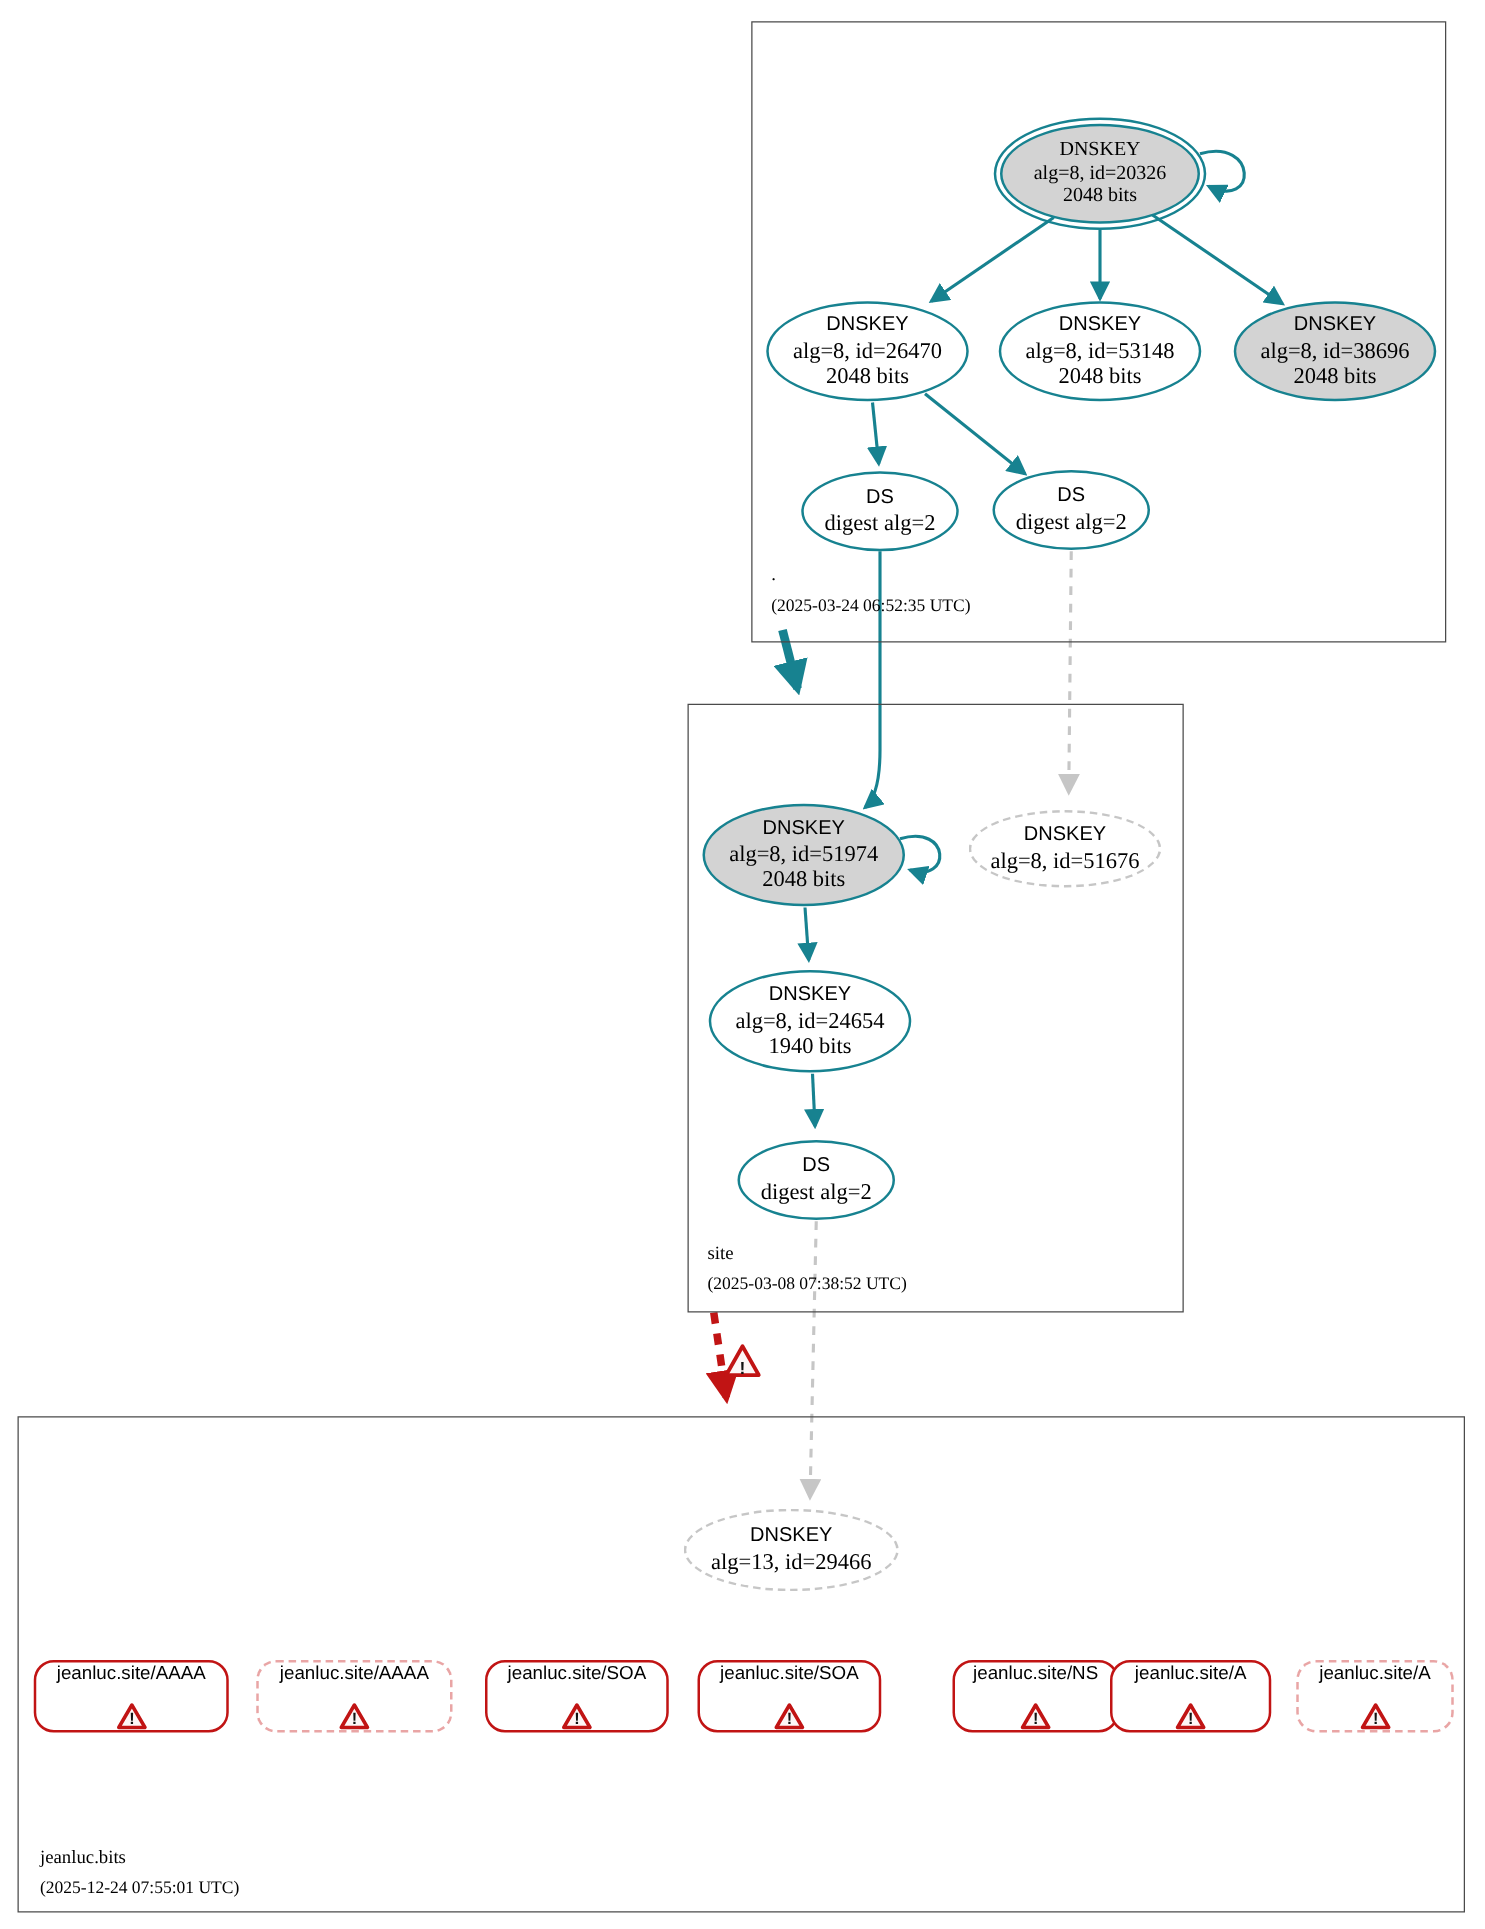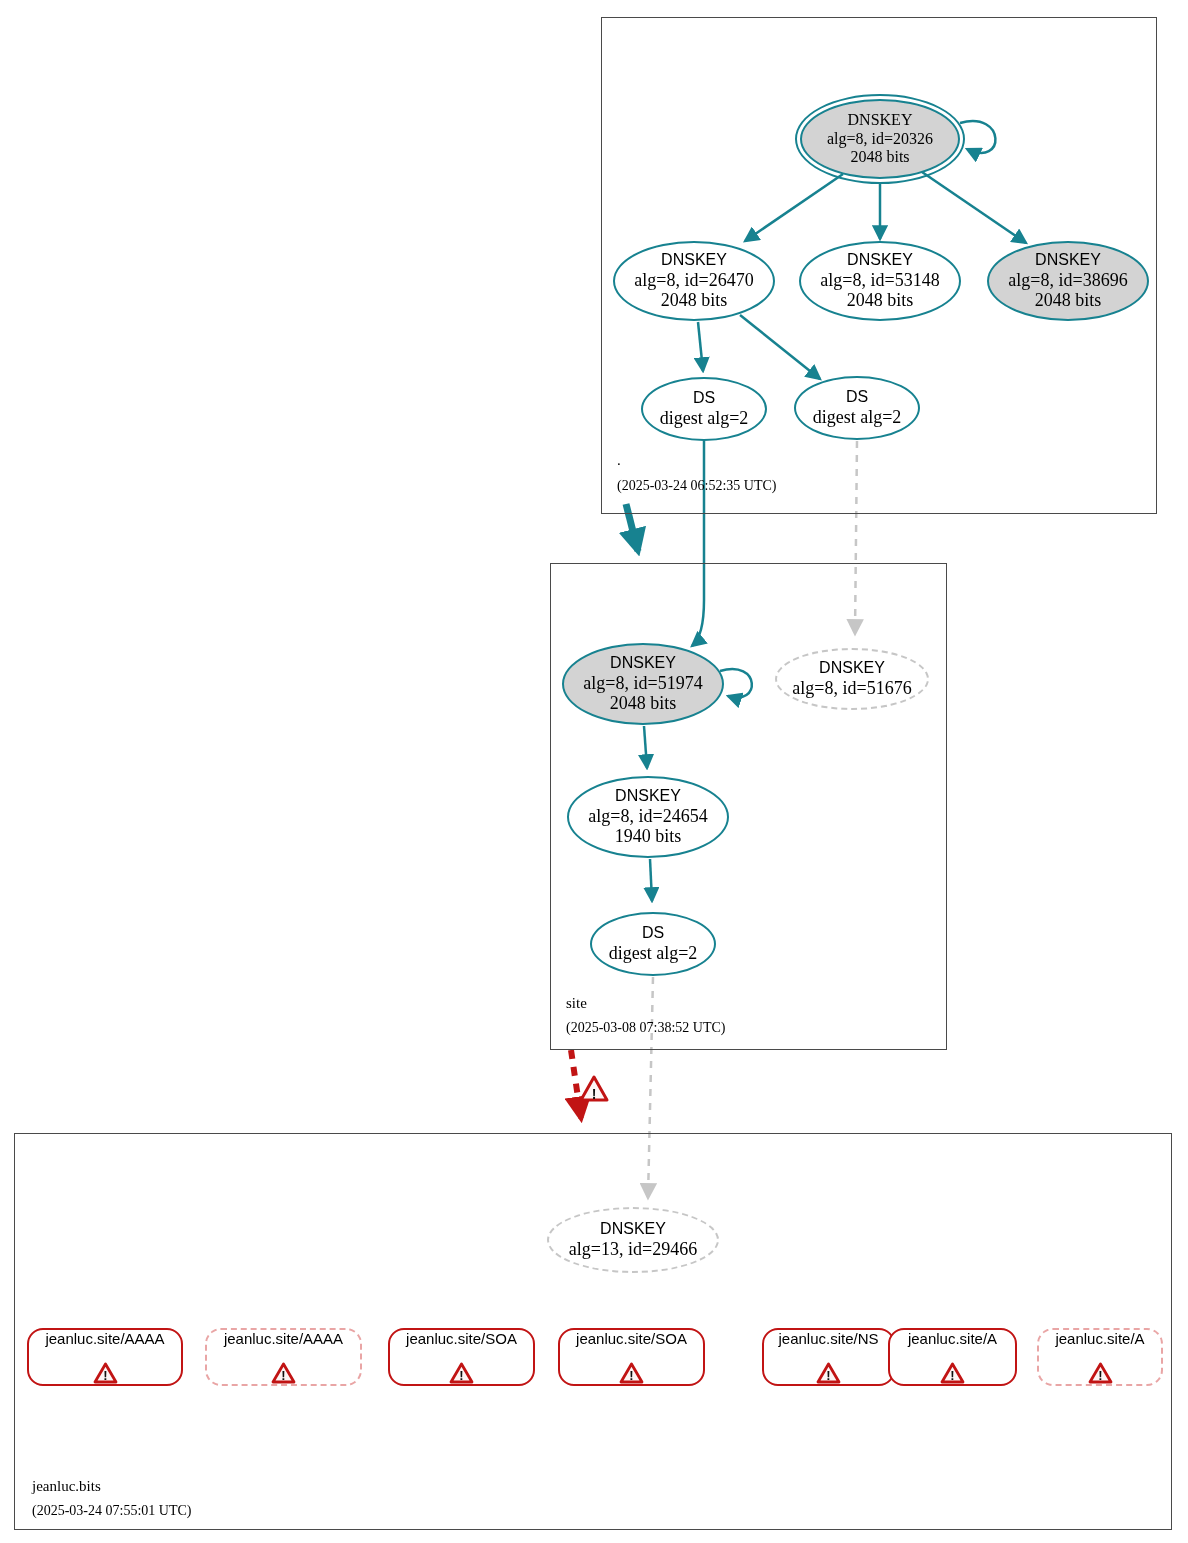--- a/index.html
+++ b/index.html
@@ -200,15 +200,15 @@
 
   <div class="rrset dashed" style="left:1037px;top:1328px;width:126px;height:58px;">
     <span class="rlabel">jeanluc.site/A</span>
     <svg class="warn" viewBox="0 0 25 22">
       <path d="M12.5 2 L23 20 L2 20 Z" fill="#fdf6f6" stroke="#c11414" stroke-width="2.8" stroke-linejoin="round"></path>
       <text x="12.5" y="17.5" text-anchor="middle" font-size="13" font-weight="bold" font-family="Liberation Sans, sans-serif" fill="#111">!</text>
     </svg>
   </div>
 
   <div class="zone-label" style="left:32px;top:1478px;">jeanluc.bits</div>
-  <div class="zone-ts" style="left:32px;top:1503px;">(2025-03-24 07:55:01 UTC)</div>
+  <div class="zone-ts" style="left:32px;top:1503px;">(2025-12-24 07:55:01 UTC)</div>
 
 </div>
 
 </body></html>

